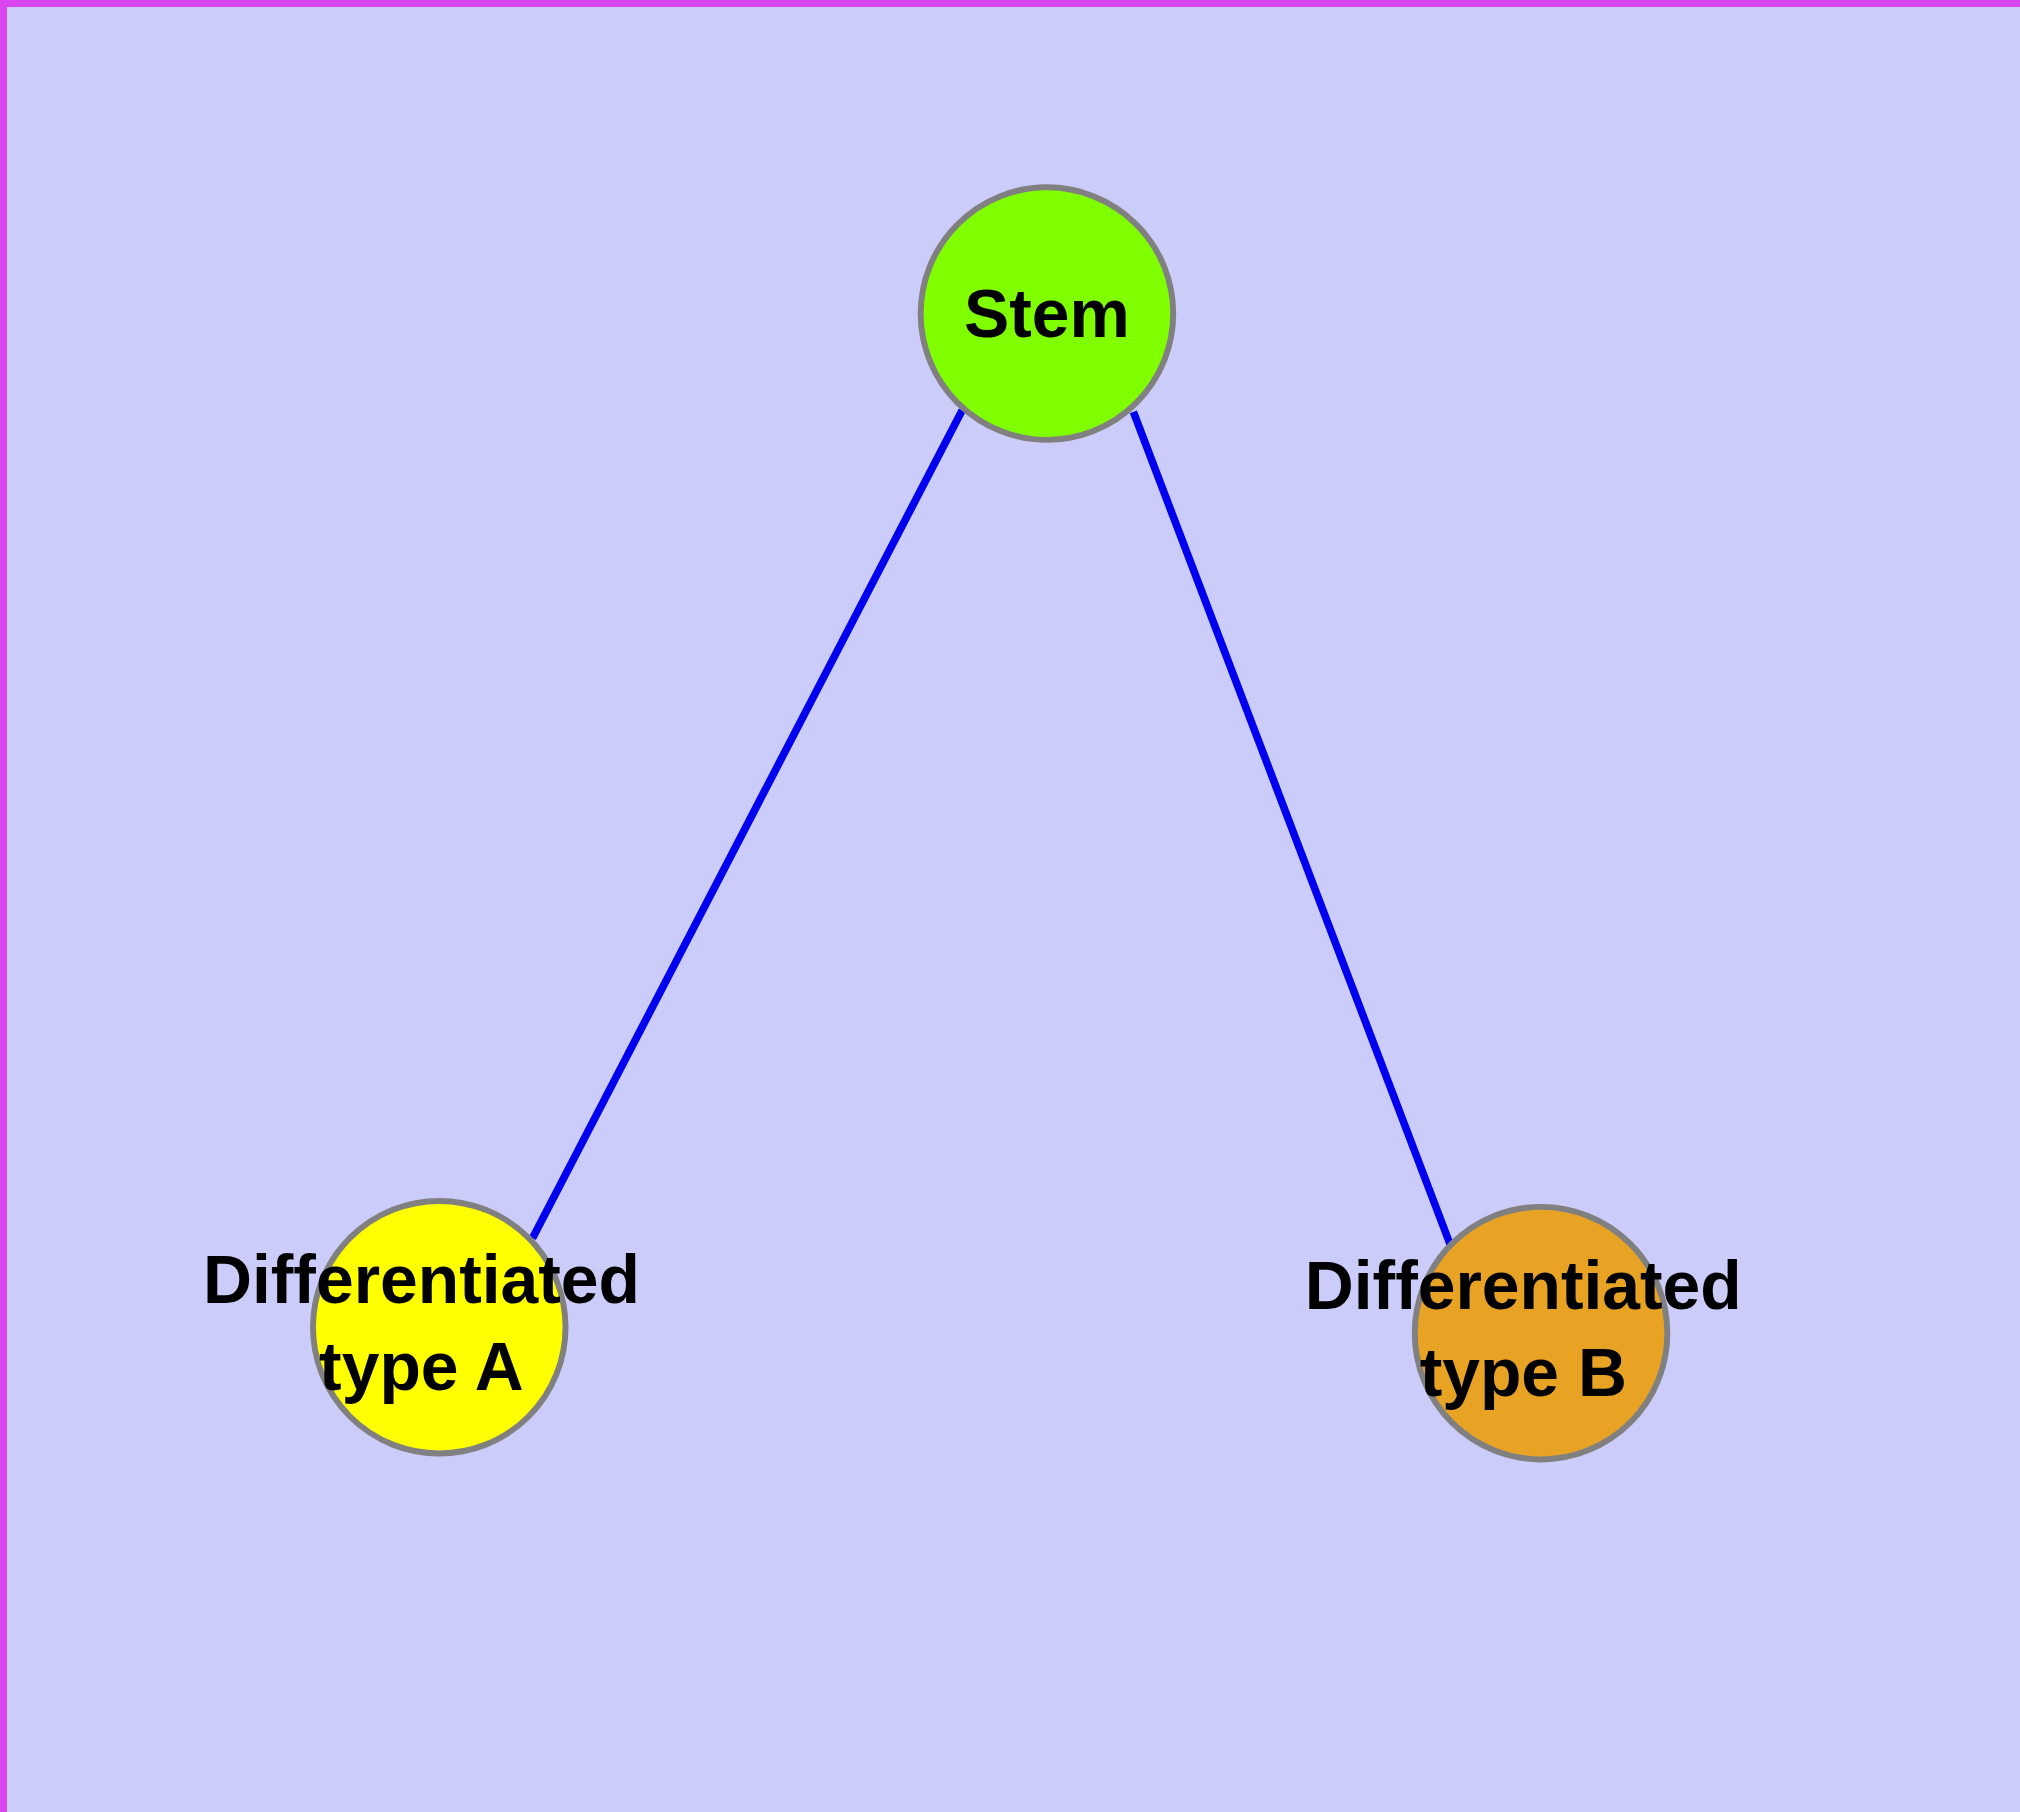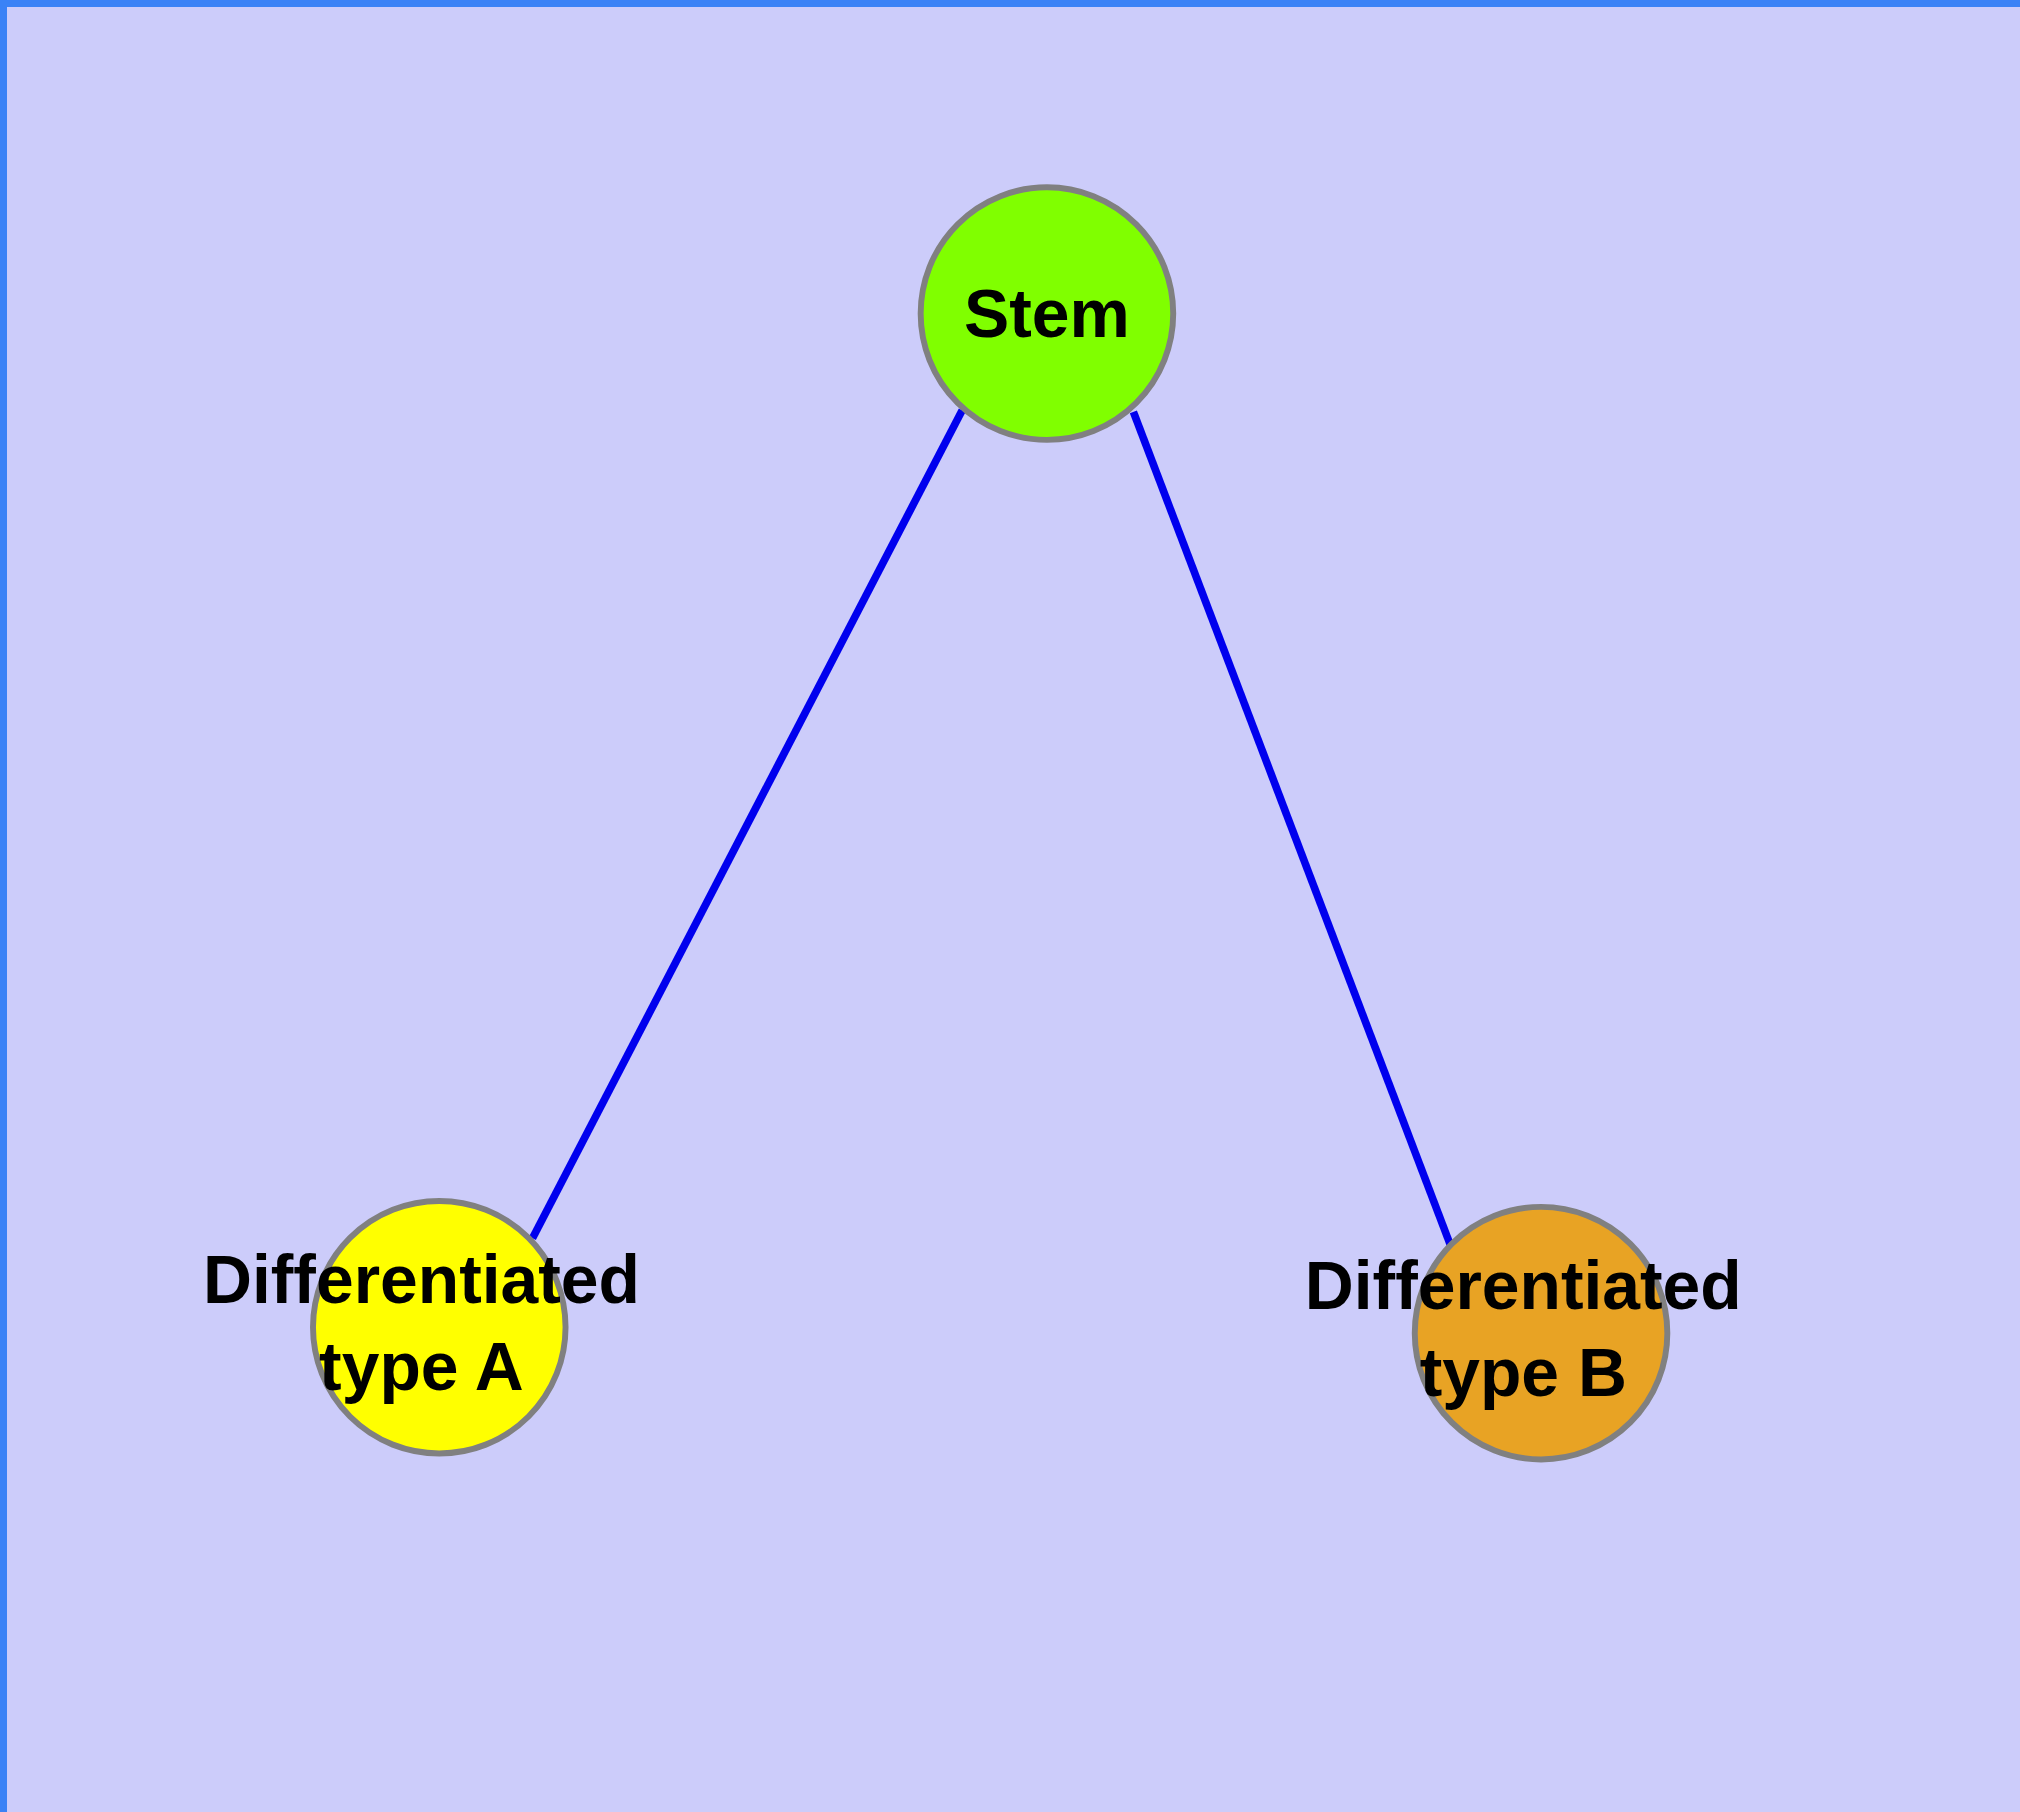--- a/index.html
+++ b/index.html
@@ -6,21 +6,21 @@
   html, body {
     margin: 0;
     padding: 0;
     background: #ffffff;
   }
   #canvas {
     position: relative;
     width: 2021px;
     height: 1812px;
     overflow: hidden;
-    background: #3b82f6;
+    background: #d946ef;
     font-family: "Liberation Sans", sans-serif;
   }
   #plot-bg {
     position: absolute;
     left: 6.8px;
     top: 6.8px;
     width: 2014px;
     height: 1805px;
     background: #ccccfa;
   }

